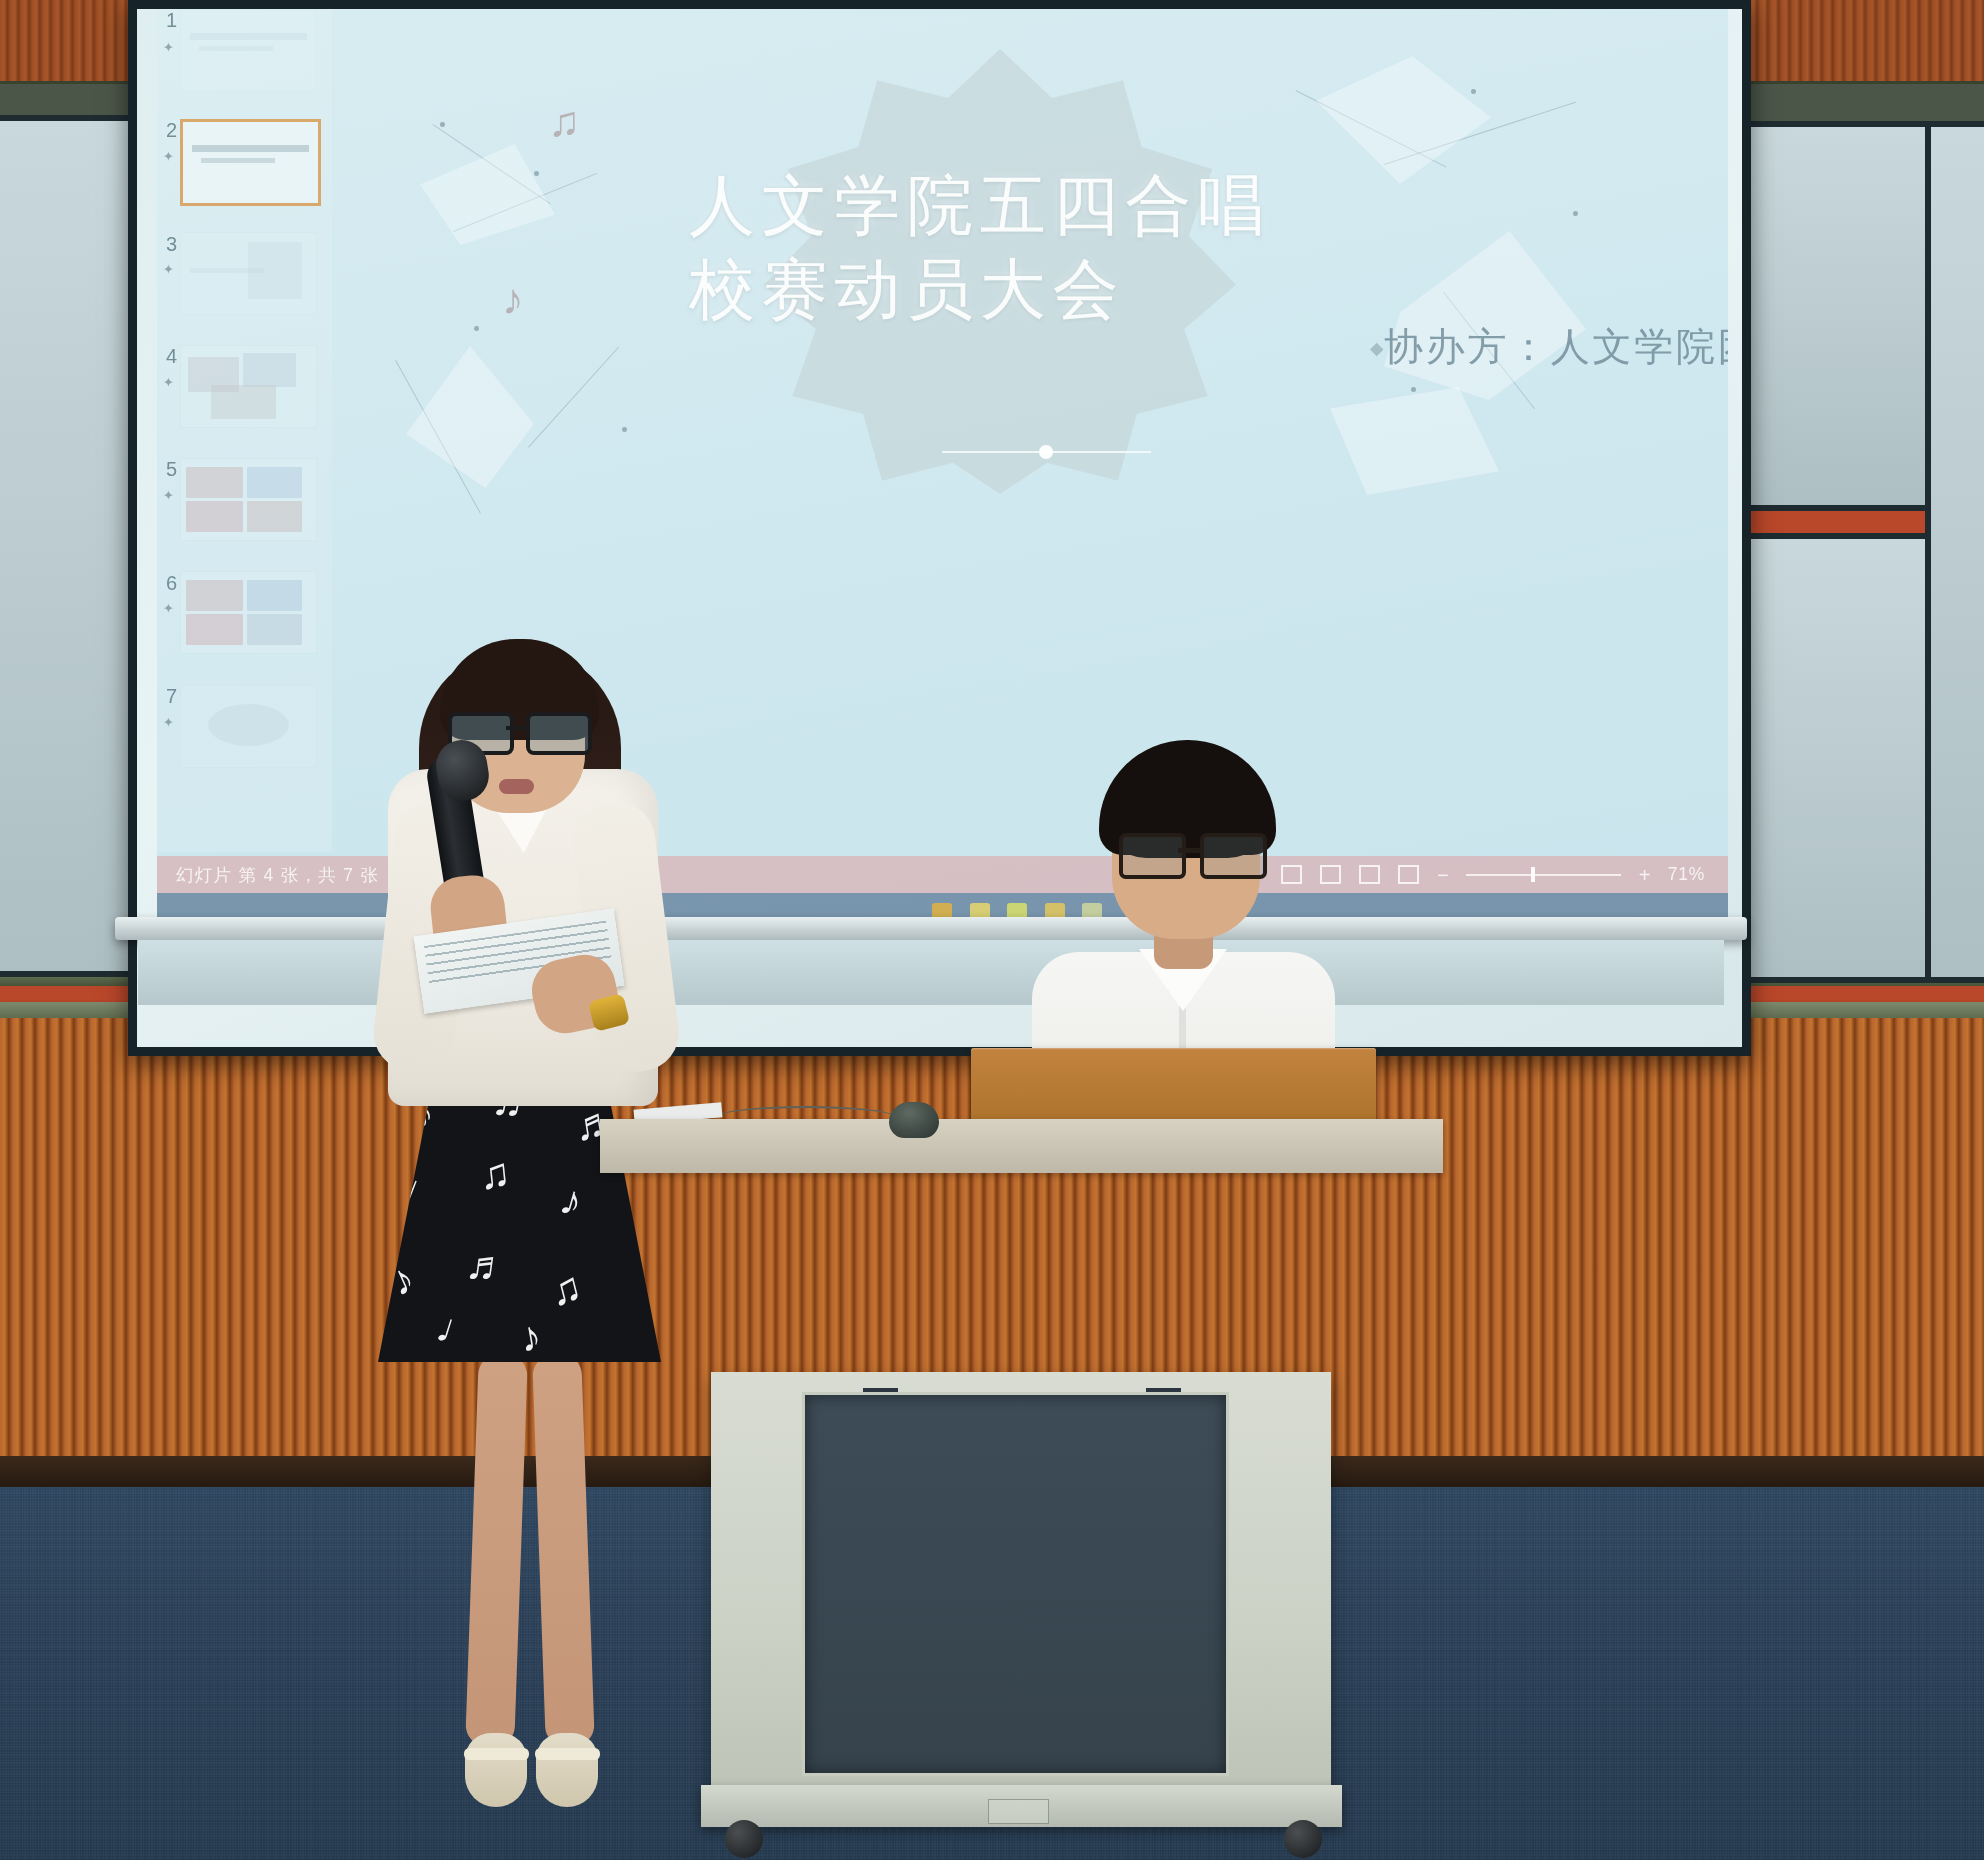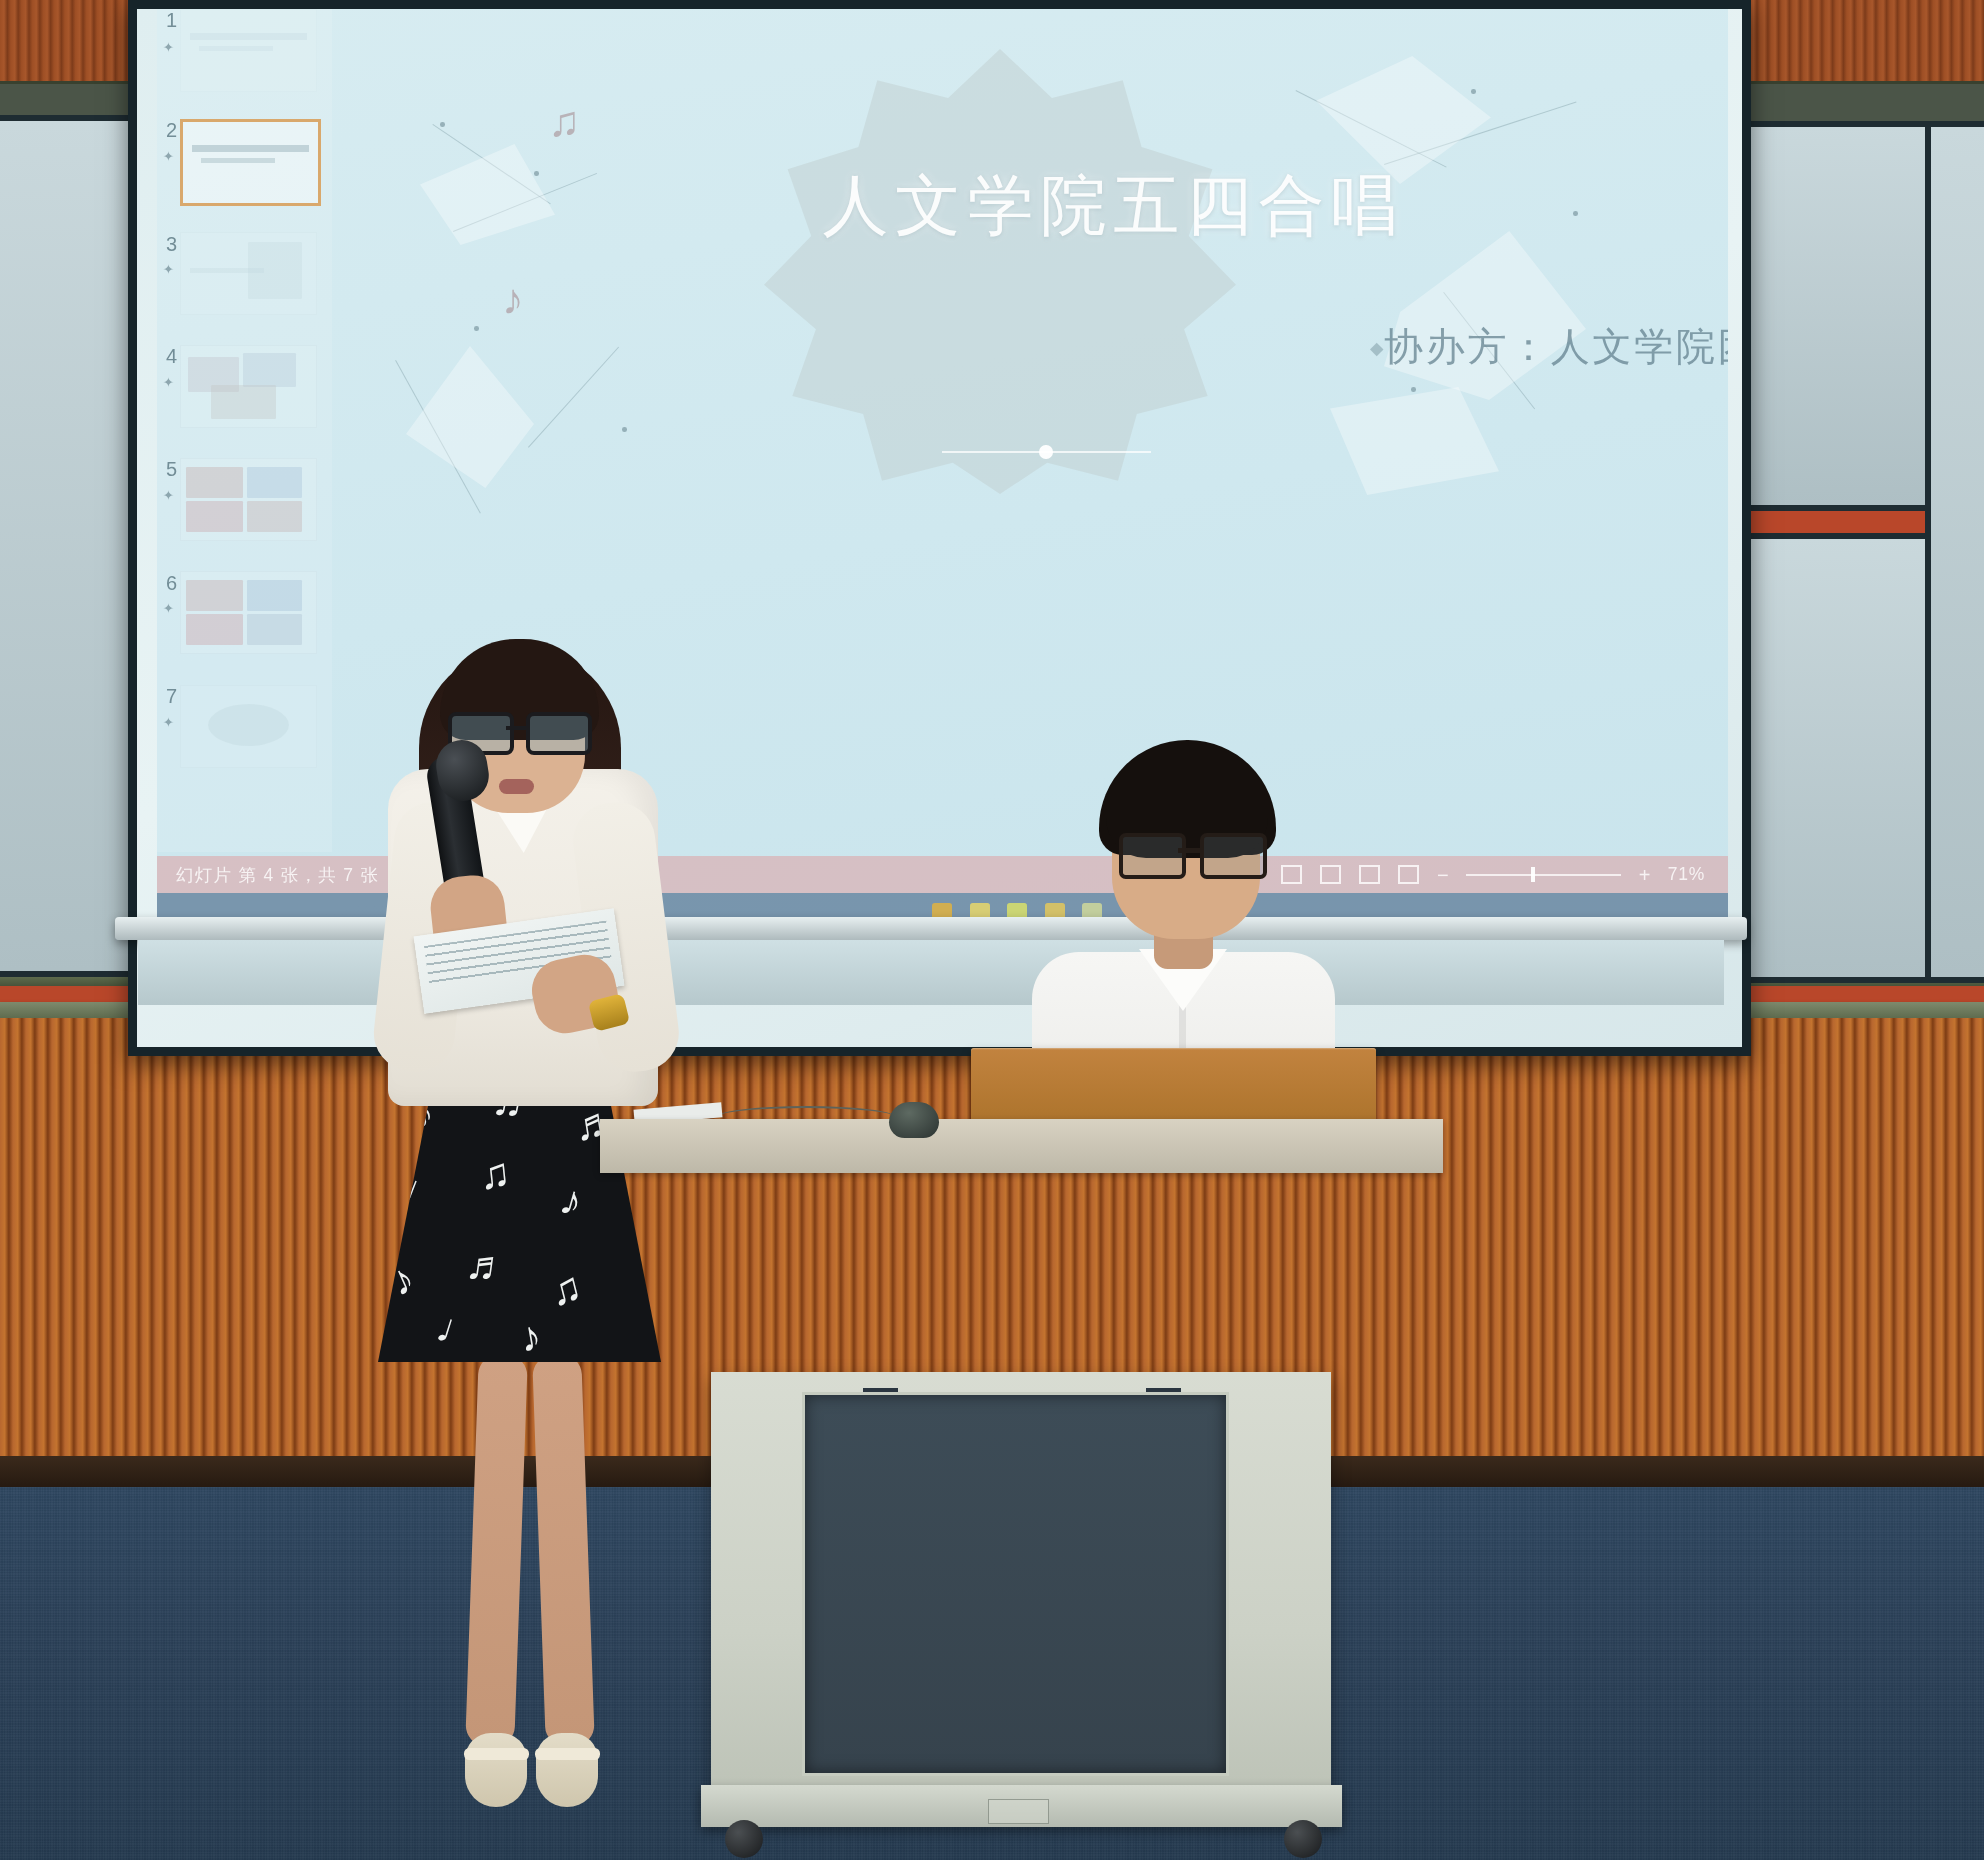--- a/index.html
+++ b/index.html
@@ -108,21 +108,21 @@
     position:absolute;left:432px;top:40px;width:472px;height:445px;
     background:rgba(190,205,205,.45);
     clip-path:polygon(50% 0%,61% 11%,76% 7%,80% 22%,95% 27%,90% 42%,100% 53%,
                       89% 63%,94% 78%,79% 82%,75% 97%,60% 93%,50% 100%,
                       40% 93%,25% 97%,21% 82%,6% 78%,11% 63%,0% 53%,
                       10% 42%,5% 27%,20% 22%,24% 7%,39% 11%);
     filter:blur(0.4px);
   }
   .slide-title{
     position:absolute;left:357px;top:155px;width:715px;
-    text-align:right;
+    text-align:left;
     color:rgba(255,255,255,.92);
     font-size:66px;line-height:1.28;
     letter-spacing:6.7px;
     text-shadow:0 0 9.4px rgba(255,255,255,.55),0 1.3px 4px rgba(120,150,160,.45);
     font-family:"DejaVu Sans",sans-serif;
   }
   .title-rule{
     position:absolute;left:610px;top:442px;width:209px;height:2px;
     background:rgba(255,255,255,.75);
   }
@@ -509,20 +509,21 @@
         <div class="dot" style="left:290px;top:418px;"></div>
         <div class="dot" style="left:1139px;top:80px;"></div>
         <div class="dot" style="left:1241px;top:202px;"></div>
         <div class="dot" style="left:1079px;top:378px;"></div>
 
         <div class="note-glyph" style="left:216px;top:88px;">♫</div>
         <div class="note-glyph" style="left:170px;top:266px;">♪</div>
 
         <div class="slide-title">
           <div>人文学院五四合唱</div>
+          <div>校赛动员大会</div>
         </div>
         <div class="title-rule"></div>
         <div class="title-dot"></div>
 
         <div class="credit-bullet">◆</div>
         <div class="slide-credits">
           <div>协办方：人文学院团委</div>
         </div>
       </div>
 

